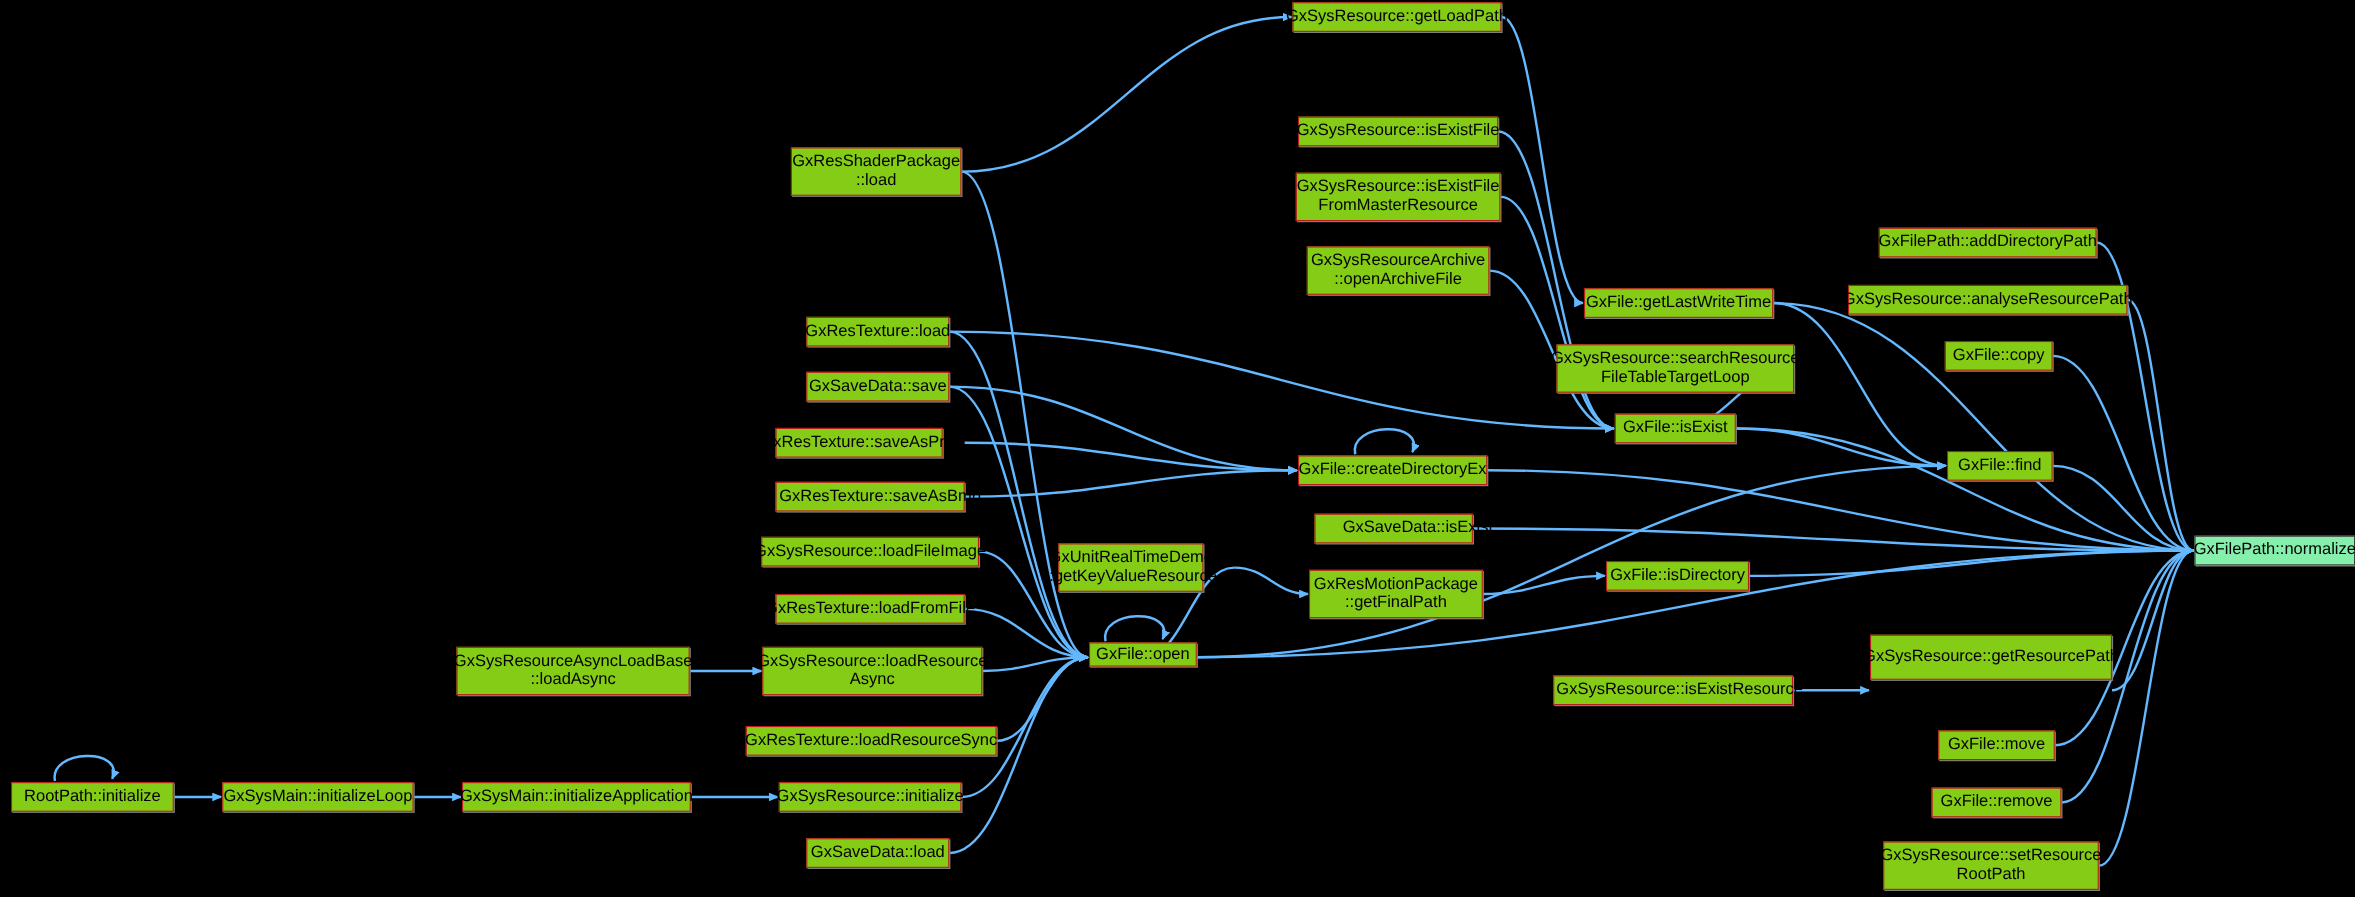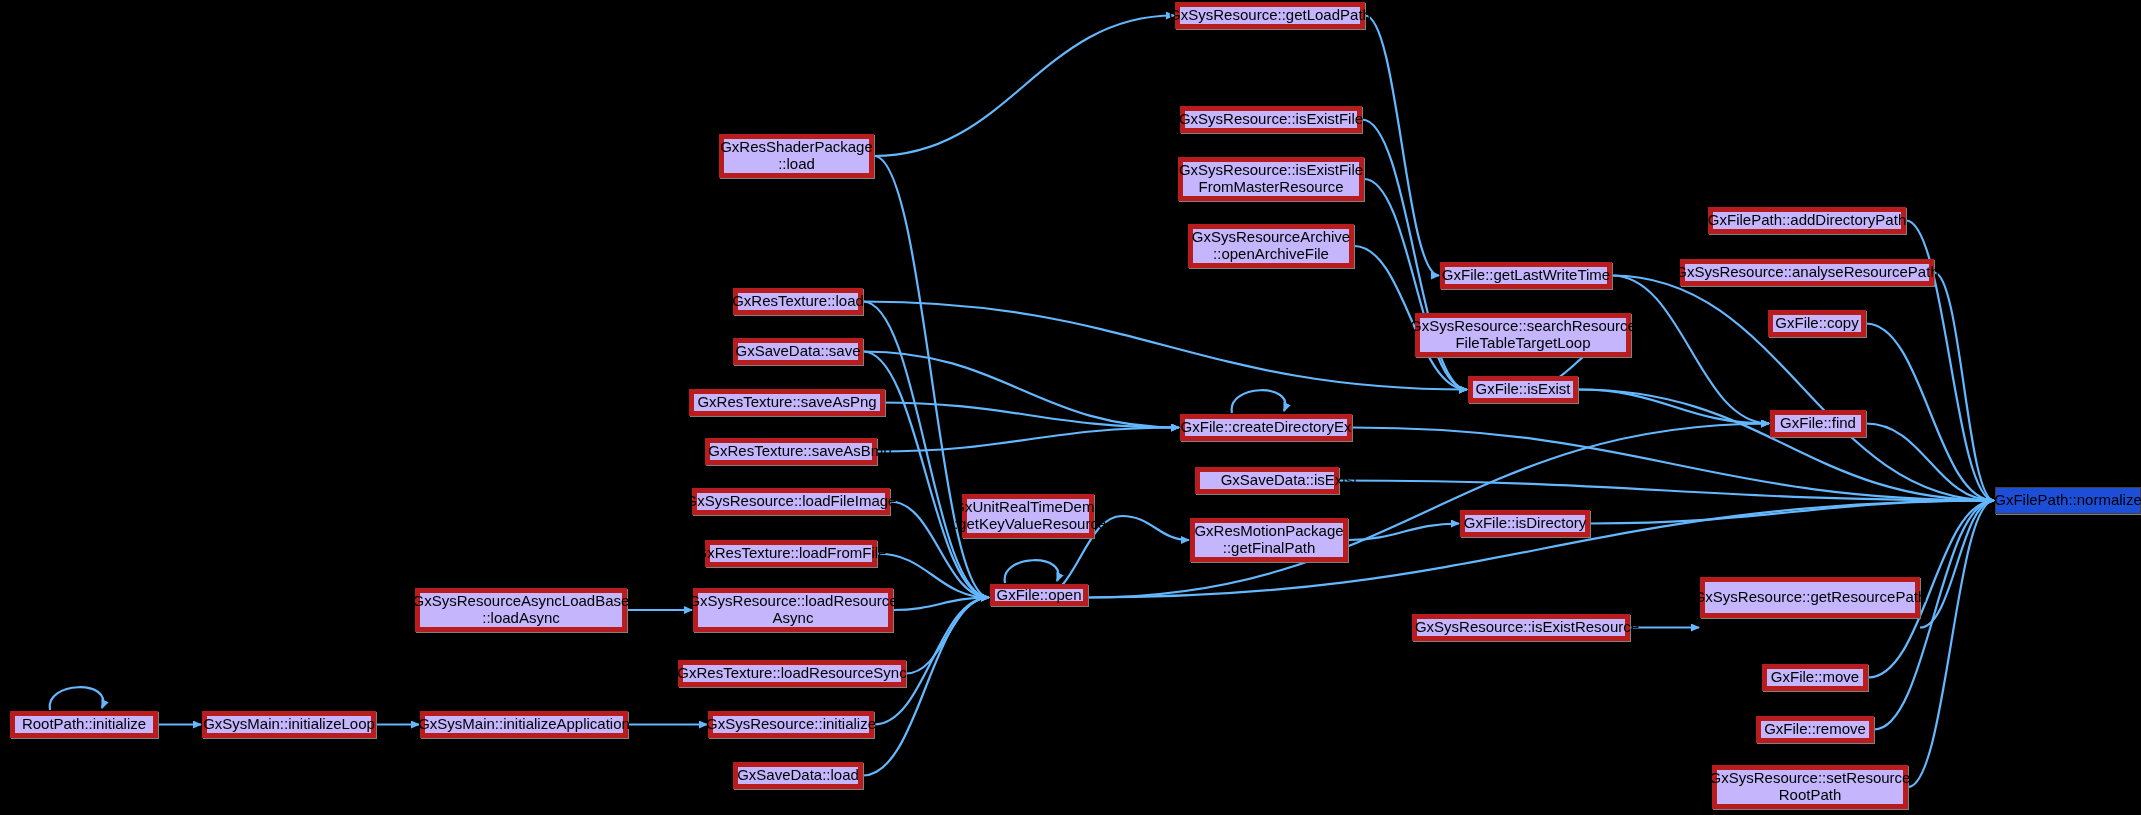--- a/index.html
+++ b/index.html
@@ -7,36 +7,36 @@
     position:relative;
     width:2141px;height:815px;
     background:#000;
     font-family:"Liberation Sans", sans-serif;
     overflow:hidden;
   }
   #edges{position:absolute;left:0;top:0;width:2141px;height:815px;}
   .node{
     position:absolute;
     box-sizing:border-box;
-    background:#c4b5fd;
-    border:5px solid #b91c1c;
+    background:#84cc16;
+    border:1px solid #b91c1c;
     box-shadow:1px 1px 0 0 #808080;
     color:#000;
     display:flex;
     align-items:center;
     justify-content:center;
     text-align:center;
     font-size:15px;
     line-height:1.12;
     letter-spacing:0px;
     white-space:pre-line;
     padding:0 4px;
   }
   .node.current{
-    background:#1d4ed8;
+    background:#86efac;
     border:1px solid #404040;
   }
 </style>
 </head>
 <body>
 
 <div id="canvas">
   <svg id="edges" viewBox="0 0 2141 815" xmlns="http://www.w3.org/2000/svg">
     <defs>
       <marker id="ah" markerWidth="9" markerHeight="8" refX="8" refY="4" orient="auto" markerUnits="userSpaceOnUse">
@@ -97,21 +97,21 @@
       <div class="node" style="left: 1175px; top: 2px; width: 190px; height: 27px;">GxSysResource::getLoadPath</div>
       <div class="node" style="left: 1180px; top: 106px; width: 182px; height: 27px;">GxSysResource::isExistFile</div>
       <div class="node" style="left: 1178px; top: 157px; width: 186px; height: 44px;">GxSysResource::isExistFile
 FromMasterResource</div>
       <div class="node" style="left: 1188px; top: 224px; width: 166px; height: 44px;">GxSysResourceArchive
 ::openArchiveFile</div>
       <div class="node" style="left: 719px; top: 134px; width: 155px; height: 44px;">GxResShaderPackage
 ::load</div>
       <div class="node" style="left: 733px; top: 288px; width: 130px; height: 27px;">GxResTexture::load</div>
       <div class="node" style="left: 733px; top: 338px; width: 130px; height: 27px;">GxSaveData::save</div>
-      <div class="node" style="left: 689px; top: 389px; width: 196px; height: 27px;">GxResTexture::saveAsPng</div>
+      <div class="node" style="left: 705px; top: 389px; width: 152px; height: 27px;">GxResTexture::saveAsPng</div>
       <div class="node" style="left: 705px; top: 438px; width: 172px; height: 27px; padding-left: 22px;">GxResTexture::saveAsBmp</div>
       <div class="node" style="left: 692px; top: 488px; width: 198px; height: 27px;">GxSysResource::loadFileImage</div>
       <div class="node" style="left: 705px; top: 540px; width: 172px; height: 27px;">GxResTexture::loadFromFile</div>
       <div class="node" style="left: 415px; top: 588px; width: 212px; height: 44px;">GxSysResourceAsyncLoadBase
 ::loadAsync</div>
       <div class="node" style="left: 693px; top: 588px; width: 200px; height: 44px;">GxSysResource::loadResource
 Async</div>
       <div class="node" style="left: 678px; top: 660px; width: 228px; height: 27px;">GxResTexture::loadResourceSync</div>
       <div class="node" style="left: 420px; top: 711px; width: 208px; height: 27px;">GxSysMain::initializeApplication</div>
       <div class="node" style="left: 708px; top: 711px; width: 166px; height: 27px;">GxSysResource::initialize</div>

